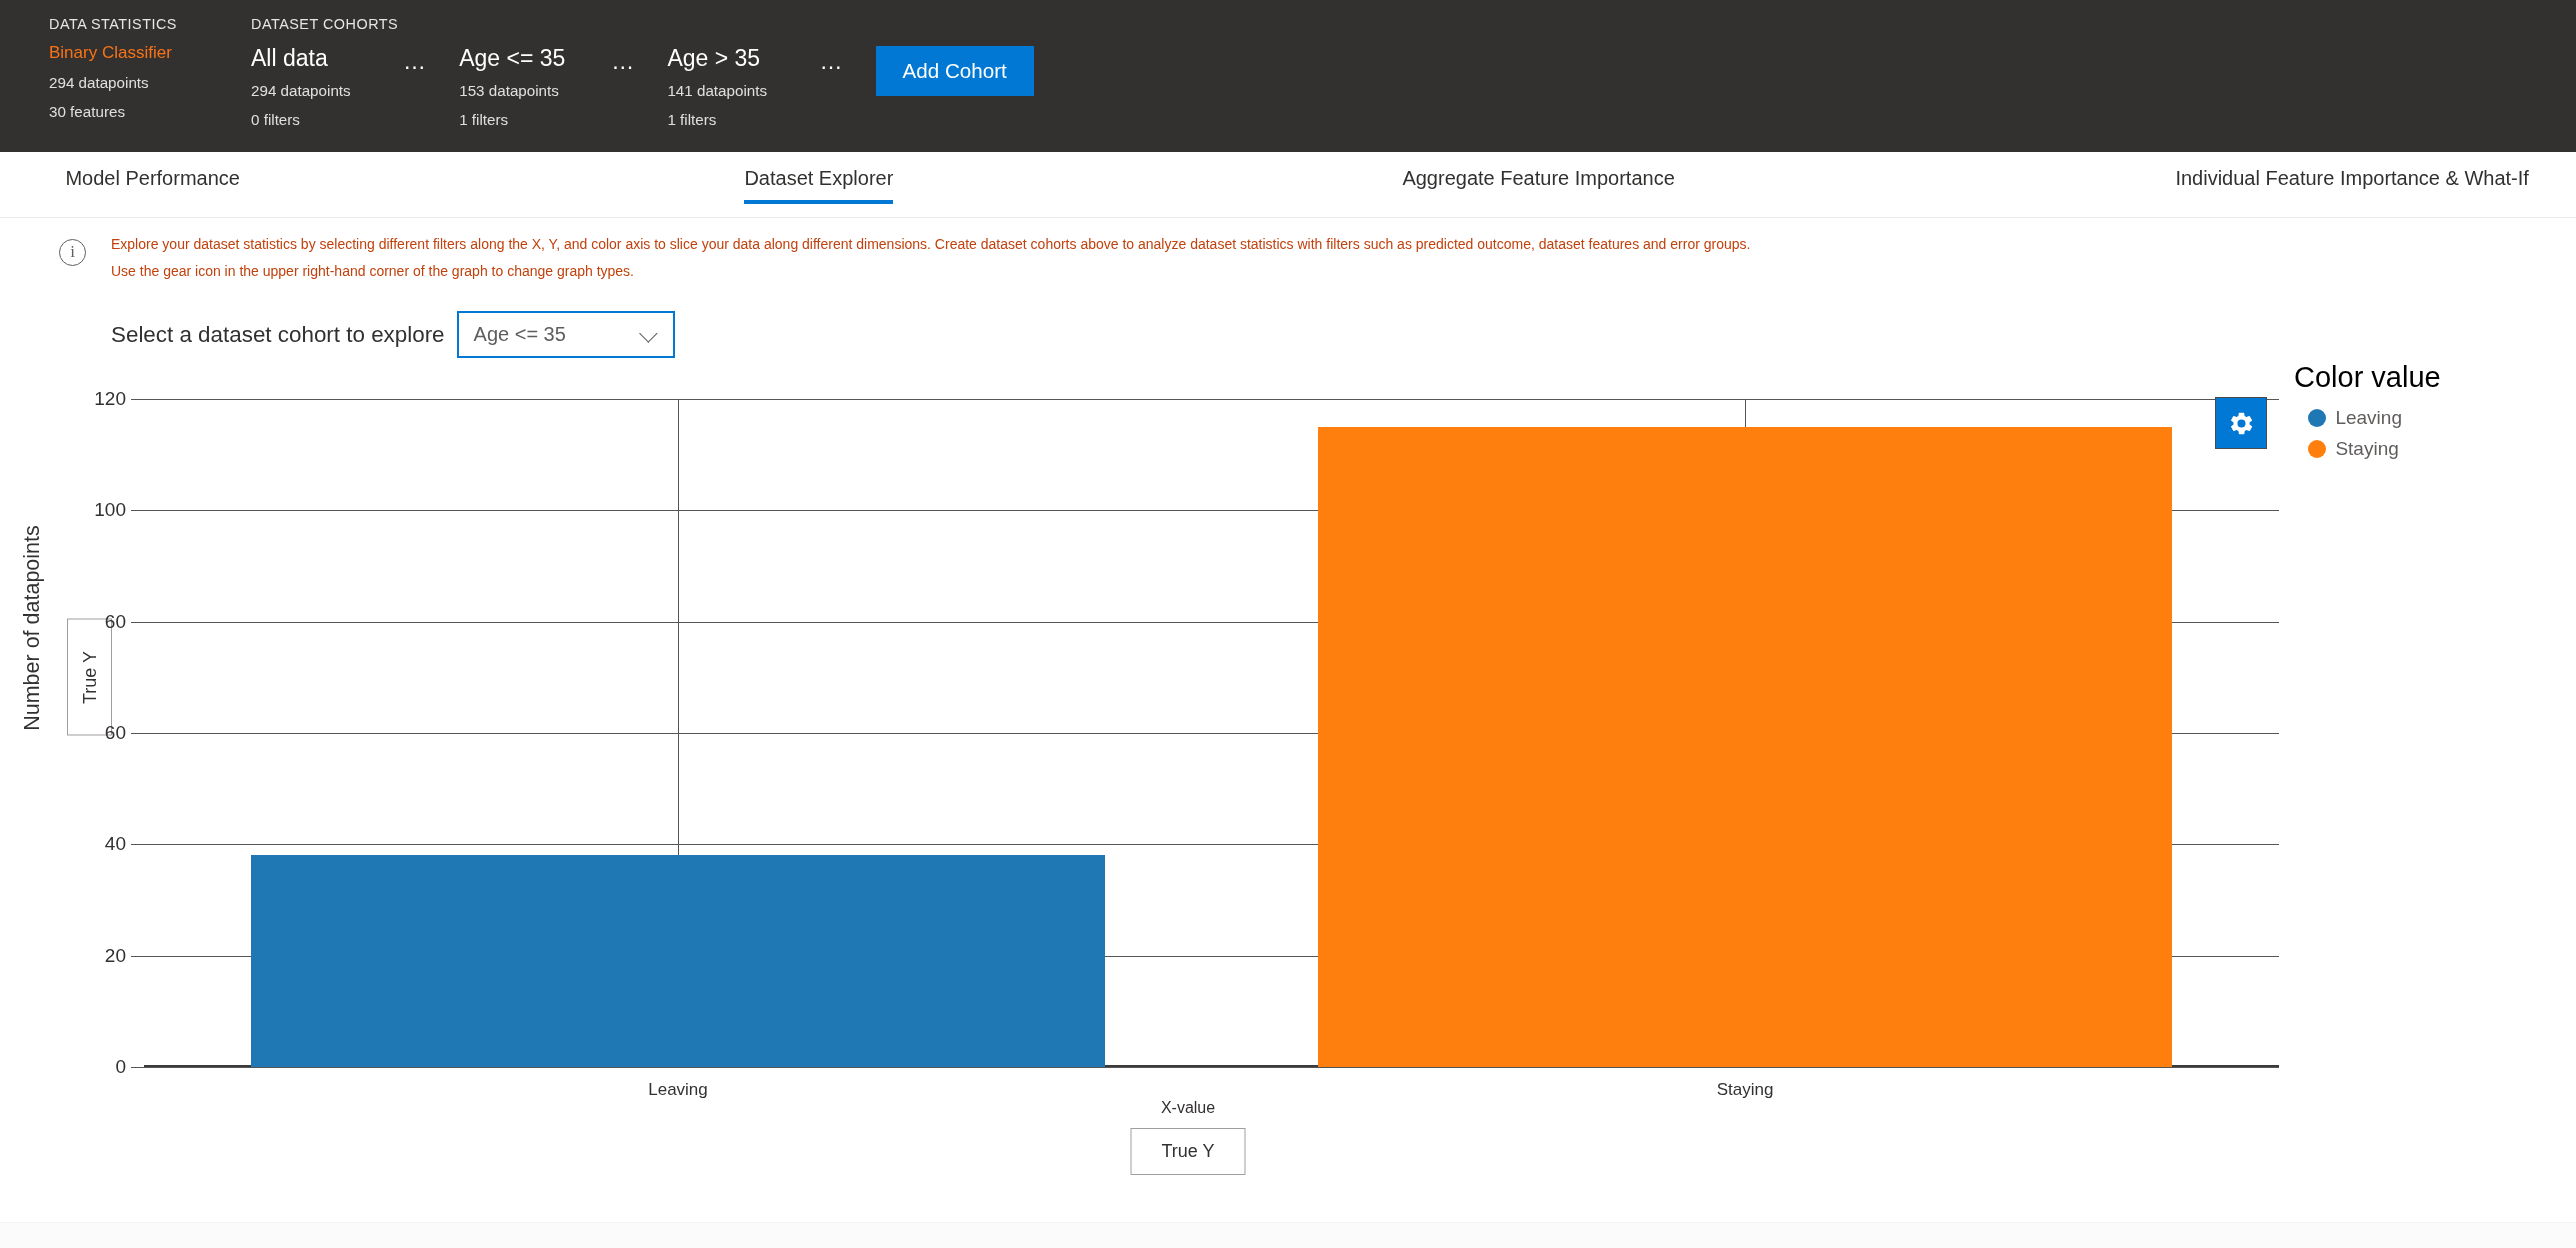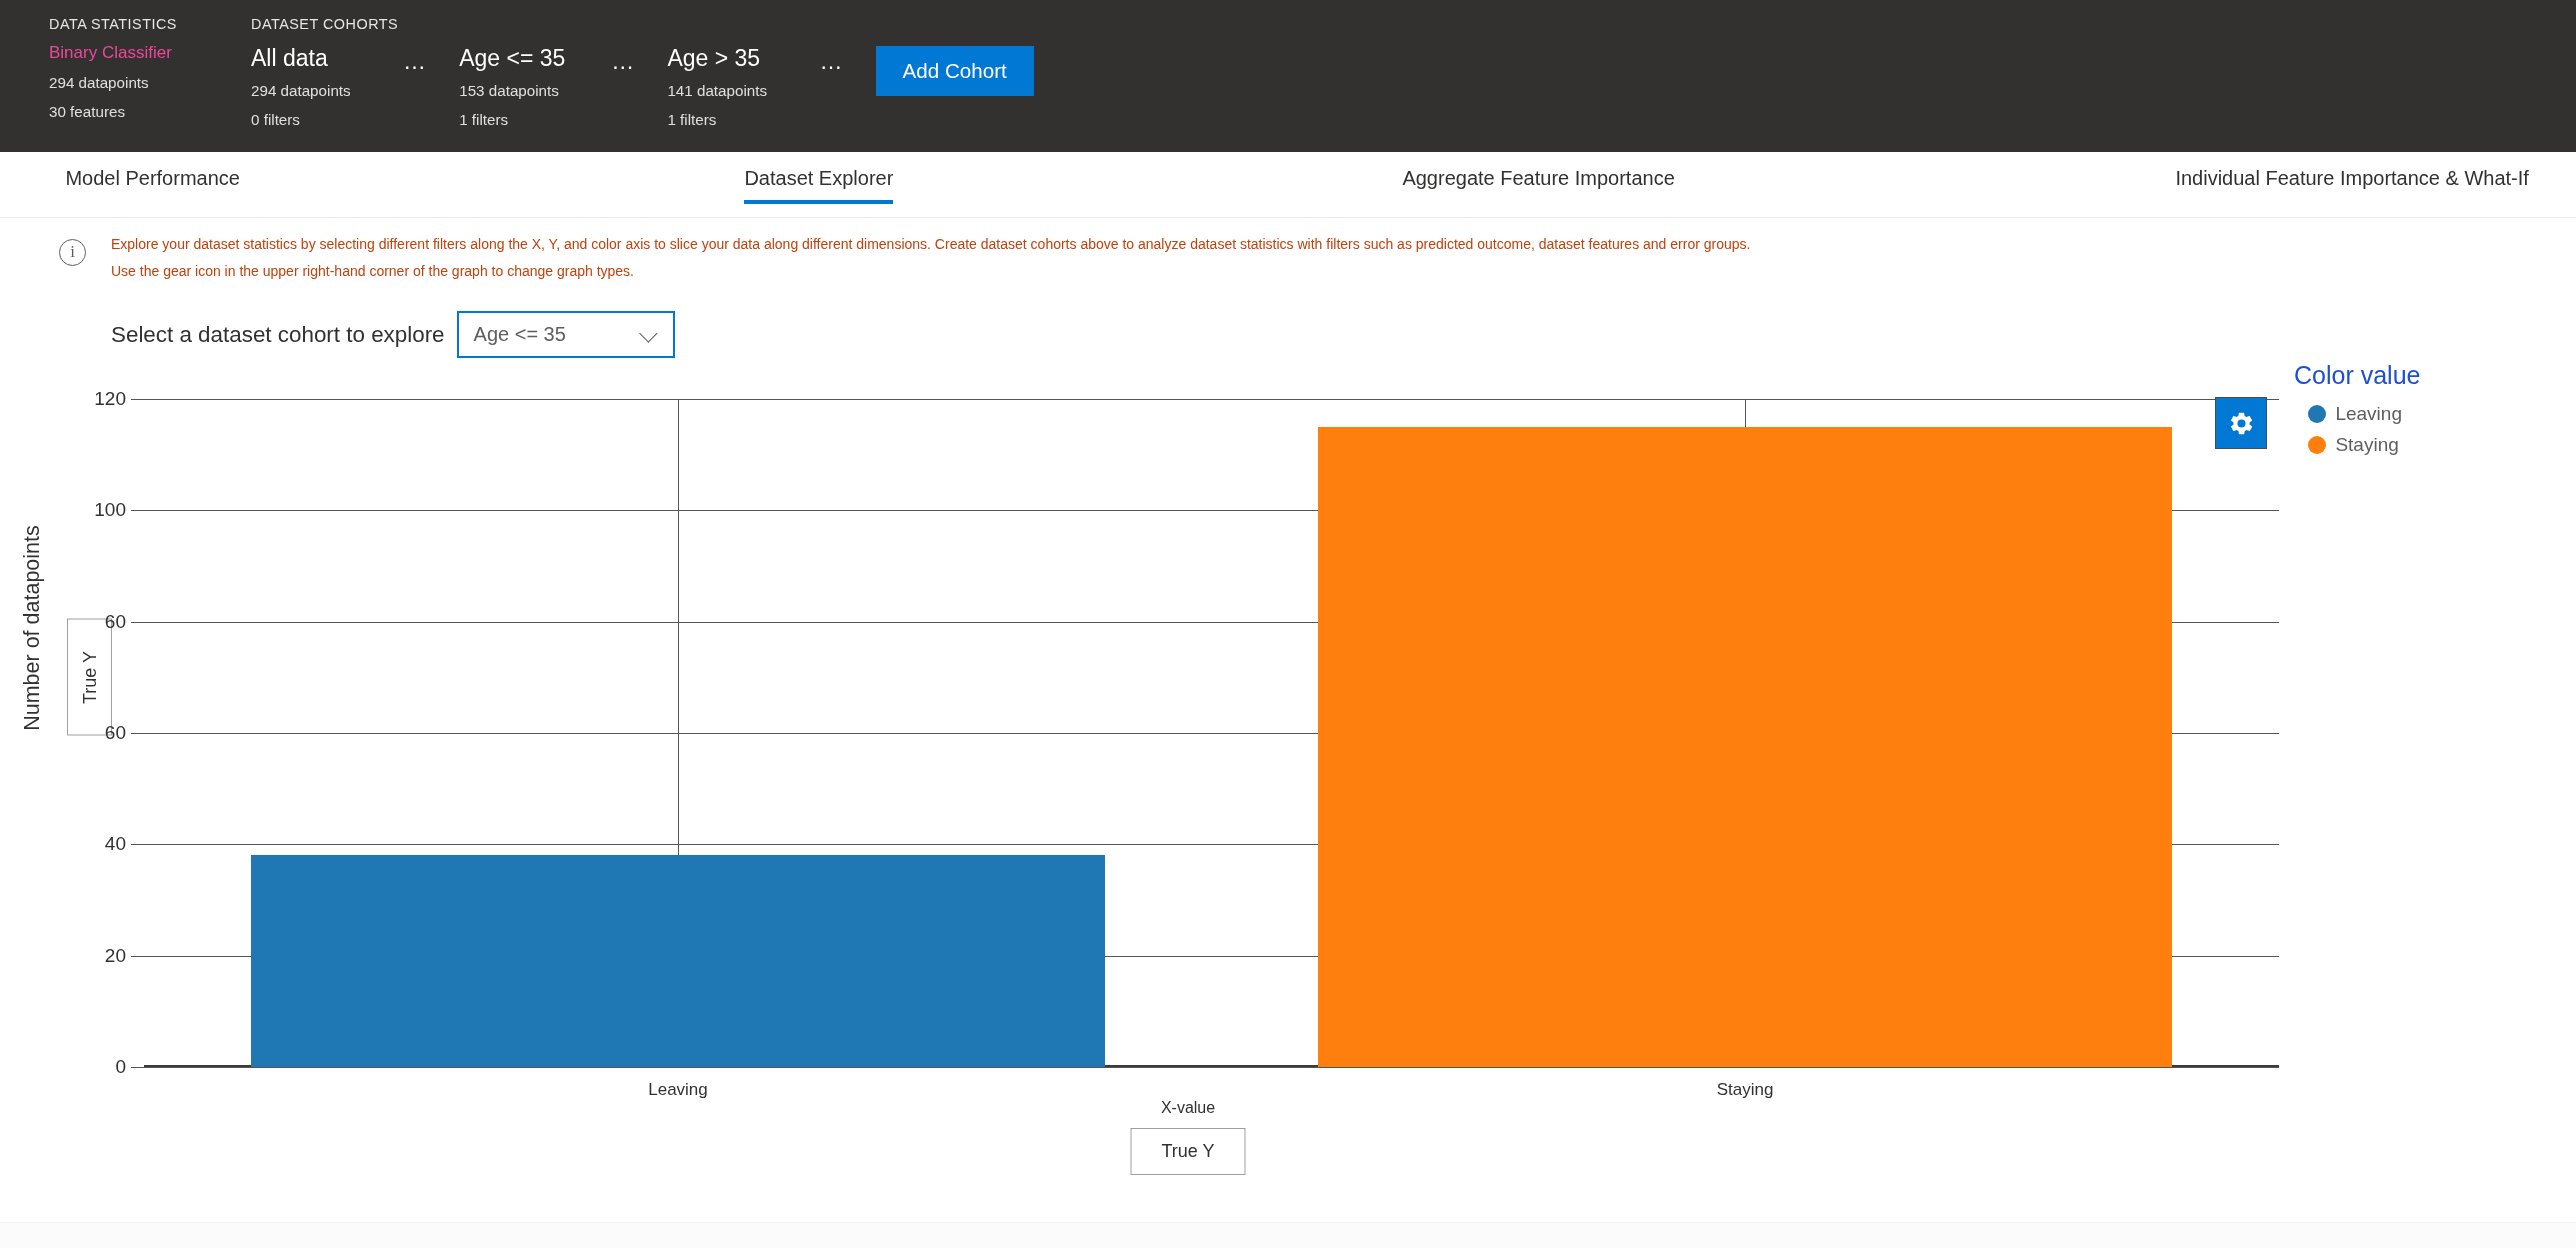--- a/index.html
+++ b/index.html
@@ -17,21 +17,21 @@
     background: #323130;
     color: #ffffff;
   }
   .stats-block { position: absolute; left: 49px; top: 16px; width: 179px; }
   .caption {
     font-size: 14.4px; letter-spacing: 0.5px;
     color: #e6e6e6; text-transform: uppercase;
     font-weight: 400;
   }
   .stat-line {
-    font-size: 17px; color: #ec4899; margin-top: 10.8px; font-weight: 400;
+    font-size: 17px; color: #f97316; margin-top: 10.8px; font-weight: 400;
   }
   .stat-line.small { font-size: 15.2px; color: #e1dfdd; margin-top: 11.7px; }
 
   .cohorts-block { position: absolute; left: 251px; top: 16px; height: 117px; }
   .cohorts-row { display: flex; align-items: flex-start; margin-top: 12.6px; }
   .cohort-item { width: 152px; }
   .cohort-name { font-size: 23px; color: #ffffff; font-weight: 400; white-space: nowrap; }
   .cohort-sub { font-size: 15.2px; color: #e1dfdd; margin-top: 10.8px; white-space: nowrap; }
   .cohort-sub2 { font-size: 15.2px; color: #e1dfdd; margin-top: 11.7px; white-space: nowrap; }
   .dots {
@@ -166,21 +166,21 @@
 
   .gear-btn {
     position: absolute; left: 2215px; top: 397px;
     width: 52px; height: 52px; background: #0078d4;
     border: 1.8px solid #4a4a4a;
     display: flex; align-items: center; justify-content: center;
     cursor: pointer;
   }
 
   .legend { position: absolute; left: 2294px; top: 361px; }
-  .legend-title { font-size: 25px; color: #1d4ed8; margin-bottom: 12.6px; }
+  .legend-title { font-size: 29px; color: #000000; margin-bottom: 12.6px; }
   .legend-item { display: flex; align-items: center; margin-top: 9px; margin-left: 14.4px; cursor: pointer; }
   .legend-dot { width: 18px; height: 18px; border-radius: 50%; margin-right: 9px; }
   .legend-text { font-size: 19px; color: #605e5c; }
 
   .footer-bar {
     position: absolute; left: 0; top: 1222px; width: 2576px; height: 27px;
     background: #fbfbfb; border-top: 0.9px solid #f3f2f1;
   }
 </style>
 </head>

